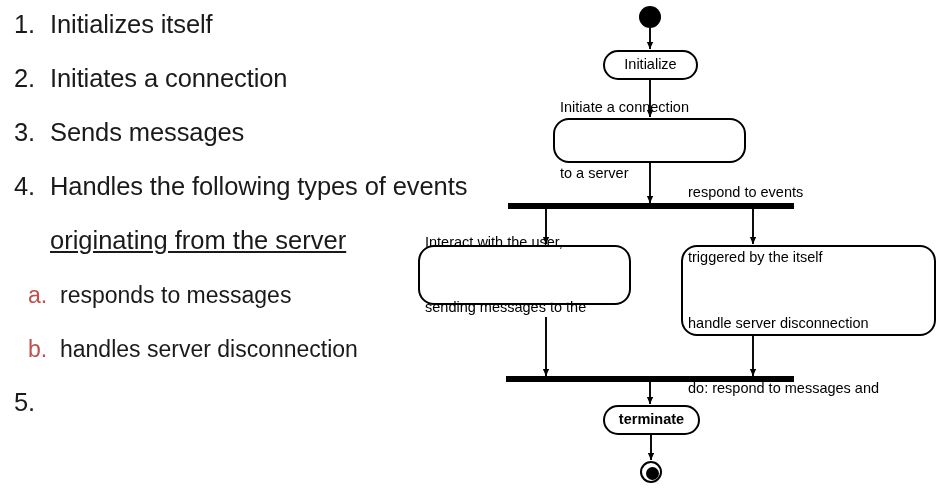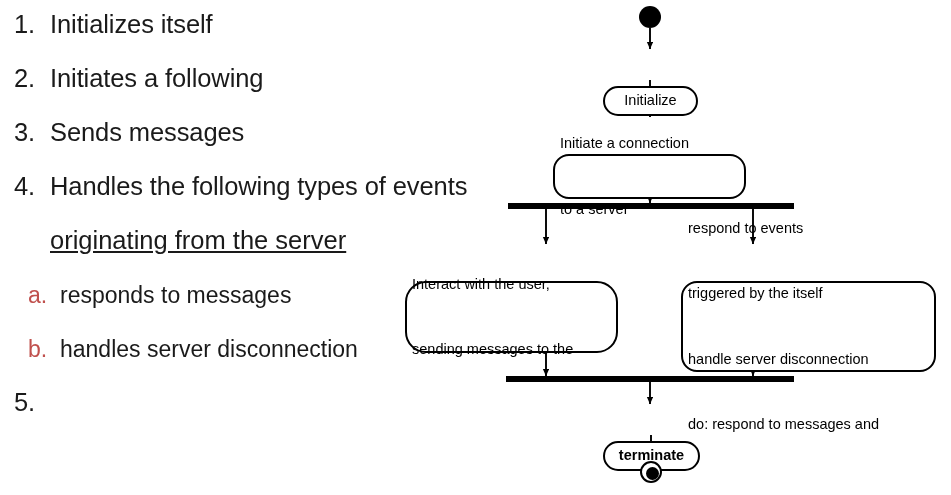--- a/index.html
+++ b/index.html
@@ -84,21 +84,20 @@
     border: 2.2px solid #000000;
     border-radius: 16px;
     font-size: 14.5px;
     line-height: 17.5px;
     color: #000000;
     font-family: "Liberation Sans", sans-serif;
     white-space: pre-line;
     display: flex;
     flex-direction: column;
     justify-content: center;
-    margin-top: 36px;
   }
   .act-node.centered {
     align-items: center;
     justify-content: center;
     text-align: center;
   }
   .act-node.left-text {
     align-items: flex-start;
     text-align: left;
     padding: 3px 0 3px 5px;
@@ -136,21 +135,21 @@
 
   <div id="requirements-list">
 
     <div class="req-item level1" style="left:14px; top:9px;">
       <span class="req-marker">1.</span>
       <span class="req-text">Initializes itself</span>
     </div>
 
     <div class="req-item level1" style="left:14px; top:63px;">
       <span class="req-marker">2.</span>
-      <span class="req-text">Initiates a following</span>
+      <span class="req-text">Initiates a connection</span>
     </div>
 
     <div class="req-item level1" style="left:14px; top:117px;">
       <span class="req-marker">3.</span>
       <span class="req-text">Sends messages</span>
     </div>
 
     <div class="req-item level1" style="left:14px; top:171px;">
       <span class="req-marker">4.</span>
       <span class="req-text">Handles the following types of events</span>
@@ -201,21 +200,21 @@
       <span class="node-line">Initialize</span>
     </div>
 
     <div class="act-node left-text" style="left:553px; top:118px; width:193px; height:45px;">
       <span class="node-line">Initiate a connection</span>
       <span class="node-line">to a server</span>
     </div>
 
     <div class="bar" style="left:508px; top:203px; width:286px; height:6px;"></div>
 
-    <div class="act-node left-text" style="left:405px; top:245px; width:213px; height:72px;border-radius:21px;">
+    <div class="act-node left-text" style="left:418px; top:245px; width:213px; height:60px;">
       <span class="node-line">Interact with the user,</span>
       <span class="node-line">sending messages to the</span>
     </div>
 
     <div class="act-node left-text" style="left:681px; top:245px; width:255px; height:91px;text-align:right;">
       <span class="node-line">respond to events</span>
       <span class="node-line">triggered by the itself</span>
       <span class="node-line">handle server disconnection</span>
       <span class="node-line">do: respond to messages and</span>
     </div>

